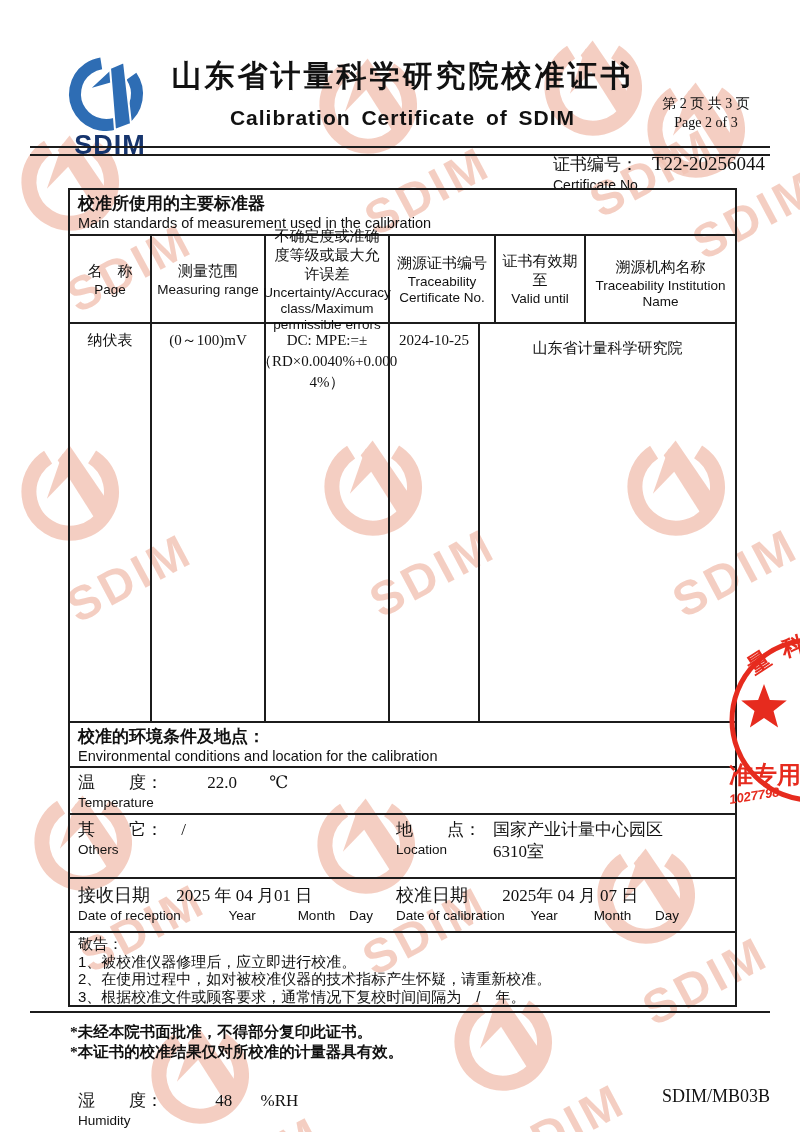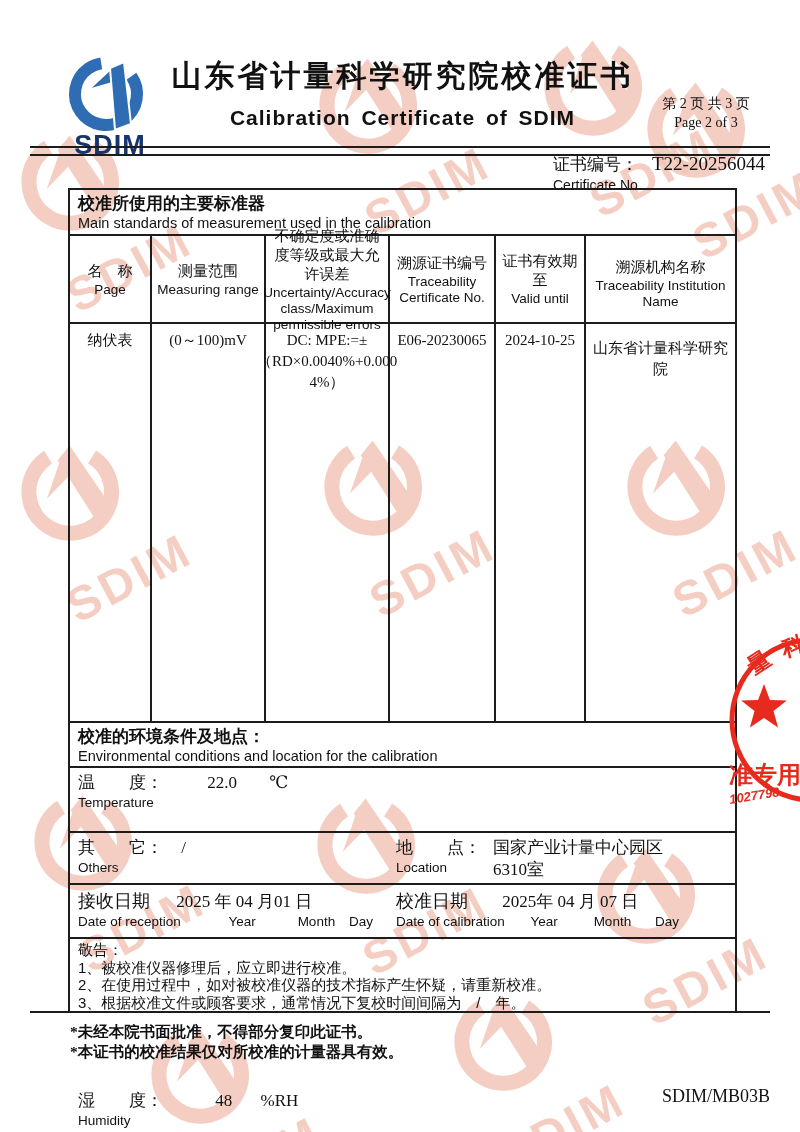--- a/index.html
+++ b/index.html
@@ -43,21 +43,21 @@
   .cell{border-right:2px solid #1c1c1c;box-sizing:border-box;display:flex;
         flex-direction:column;align-items:center;justify-content:center;
         text-align:center;padding:2px;}
   .c1{width:82px;} .c2{width:114px;} .c3{width:124px;} .c4{width:106px;} .c5{width:90px;}
   .c6{flex:1;border-right:none;margin-top:8px;}
   .hc-zh{font-size:15px;font-weight:500;line-height:19px;}
   .hc-en{font-size:13.5px;line-height:16px;margin-top:2px;}
   .r-data .cell{justify-content:flex-start;padding-top:6px;font-size:15px;line-height:21px;}
   .r-envtitle{height:45px;padding:3px 8px;}
   .r-env{height:47px;display:flex;padding:4px 0 0 8px;flex-direction:column;}
-  .r-env2{height:52px;display:flex;padding:4px 0 18px 8px;margin-top:18px;}
+  .r-env2{height:64px;display:flex;padding:4px 0 18px 8px;}
   .half-l{width:318px;flex:0 0 318px;}
   .half-r{flex:1;}
   .env-line{font-size:17px;line-height:22px;}
   .env-lbl{font-family:"Liberation Sans","DejaVu Sans",sans-serif;font-weight:500;}
   .env-val-t{margin-left:40px;} .env-unit-t{margin-left:28px;}
   .env-val-h{margin-left:48px;} .env-unit-h{margin-left:24px;}
   .env-val-o{margin-left:14px;}
   .env-en{font-family:"Liberation Sans","DejaVu Sans",sans-serif;font-size:13.5px;line-height:17px;}
   .loc{display:flex;}
   .loc-val{margin-left:12px;font-size:17px;line-height:22px;}
@@ -223,21 +223,20 @@
         <div class="hc-en sans">Traceability Institution Name</div>
       </div>
     </div>
 
     <div class="trow r-data">
       <div class="cell c1">纳伏表</div>
       <div class="cell c2">(0～100)mV</div>
       <div class="cell c3 prewrap">DC: MPE:=±
 （RD×0.0040%+0.000
 4%）</div>
-      <div class="cell c4">E06-20230065</div>
       <div class="cell c5">2024-10-25</div>
       <div class="cell c6">山东省计量科学研究院</div>
     </div>
 
     <div class="trow r-envtitle">
       <div class="sec-zh sans">校准的环境条件及地点：</div>
       <div class="sec-en sans">Environmental conditions and location for the calibration</div>
     </div>
 
     <div class="trow r-env">

